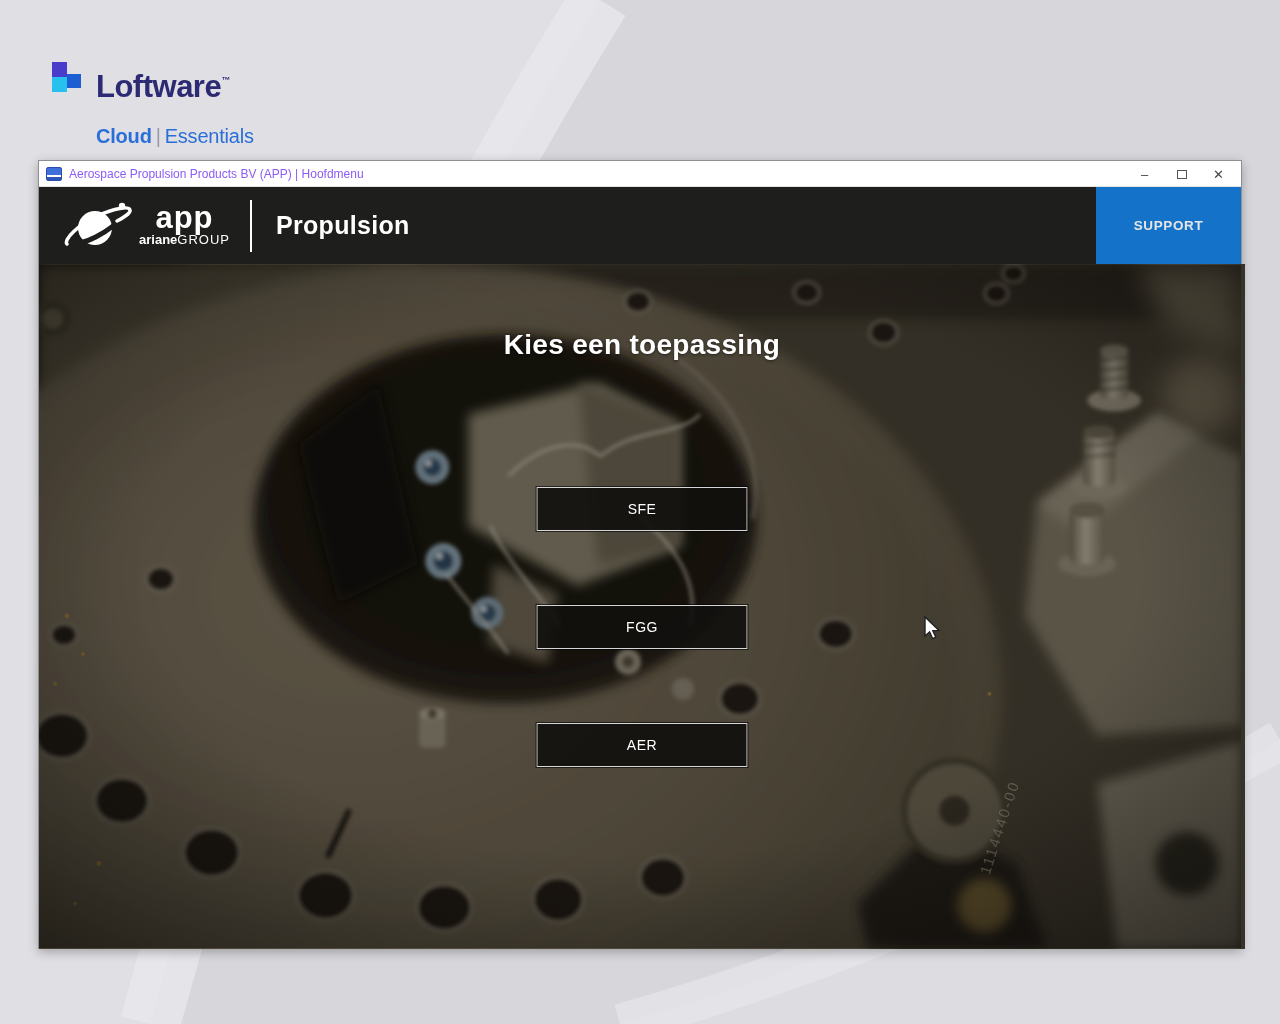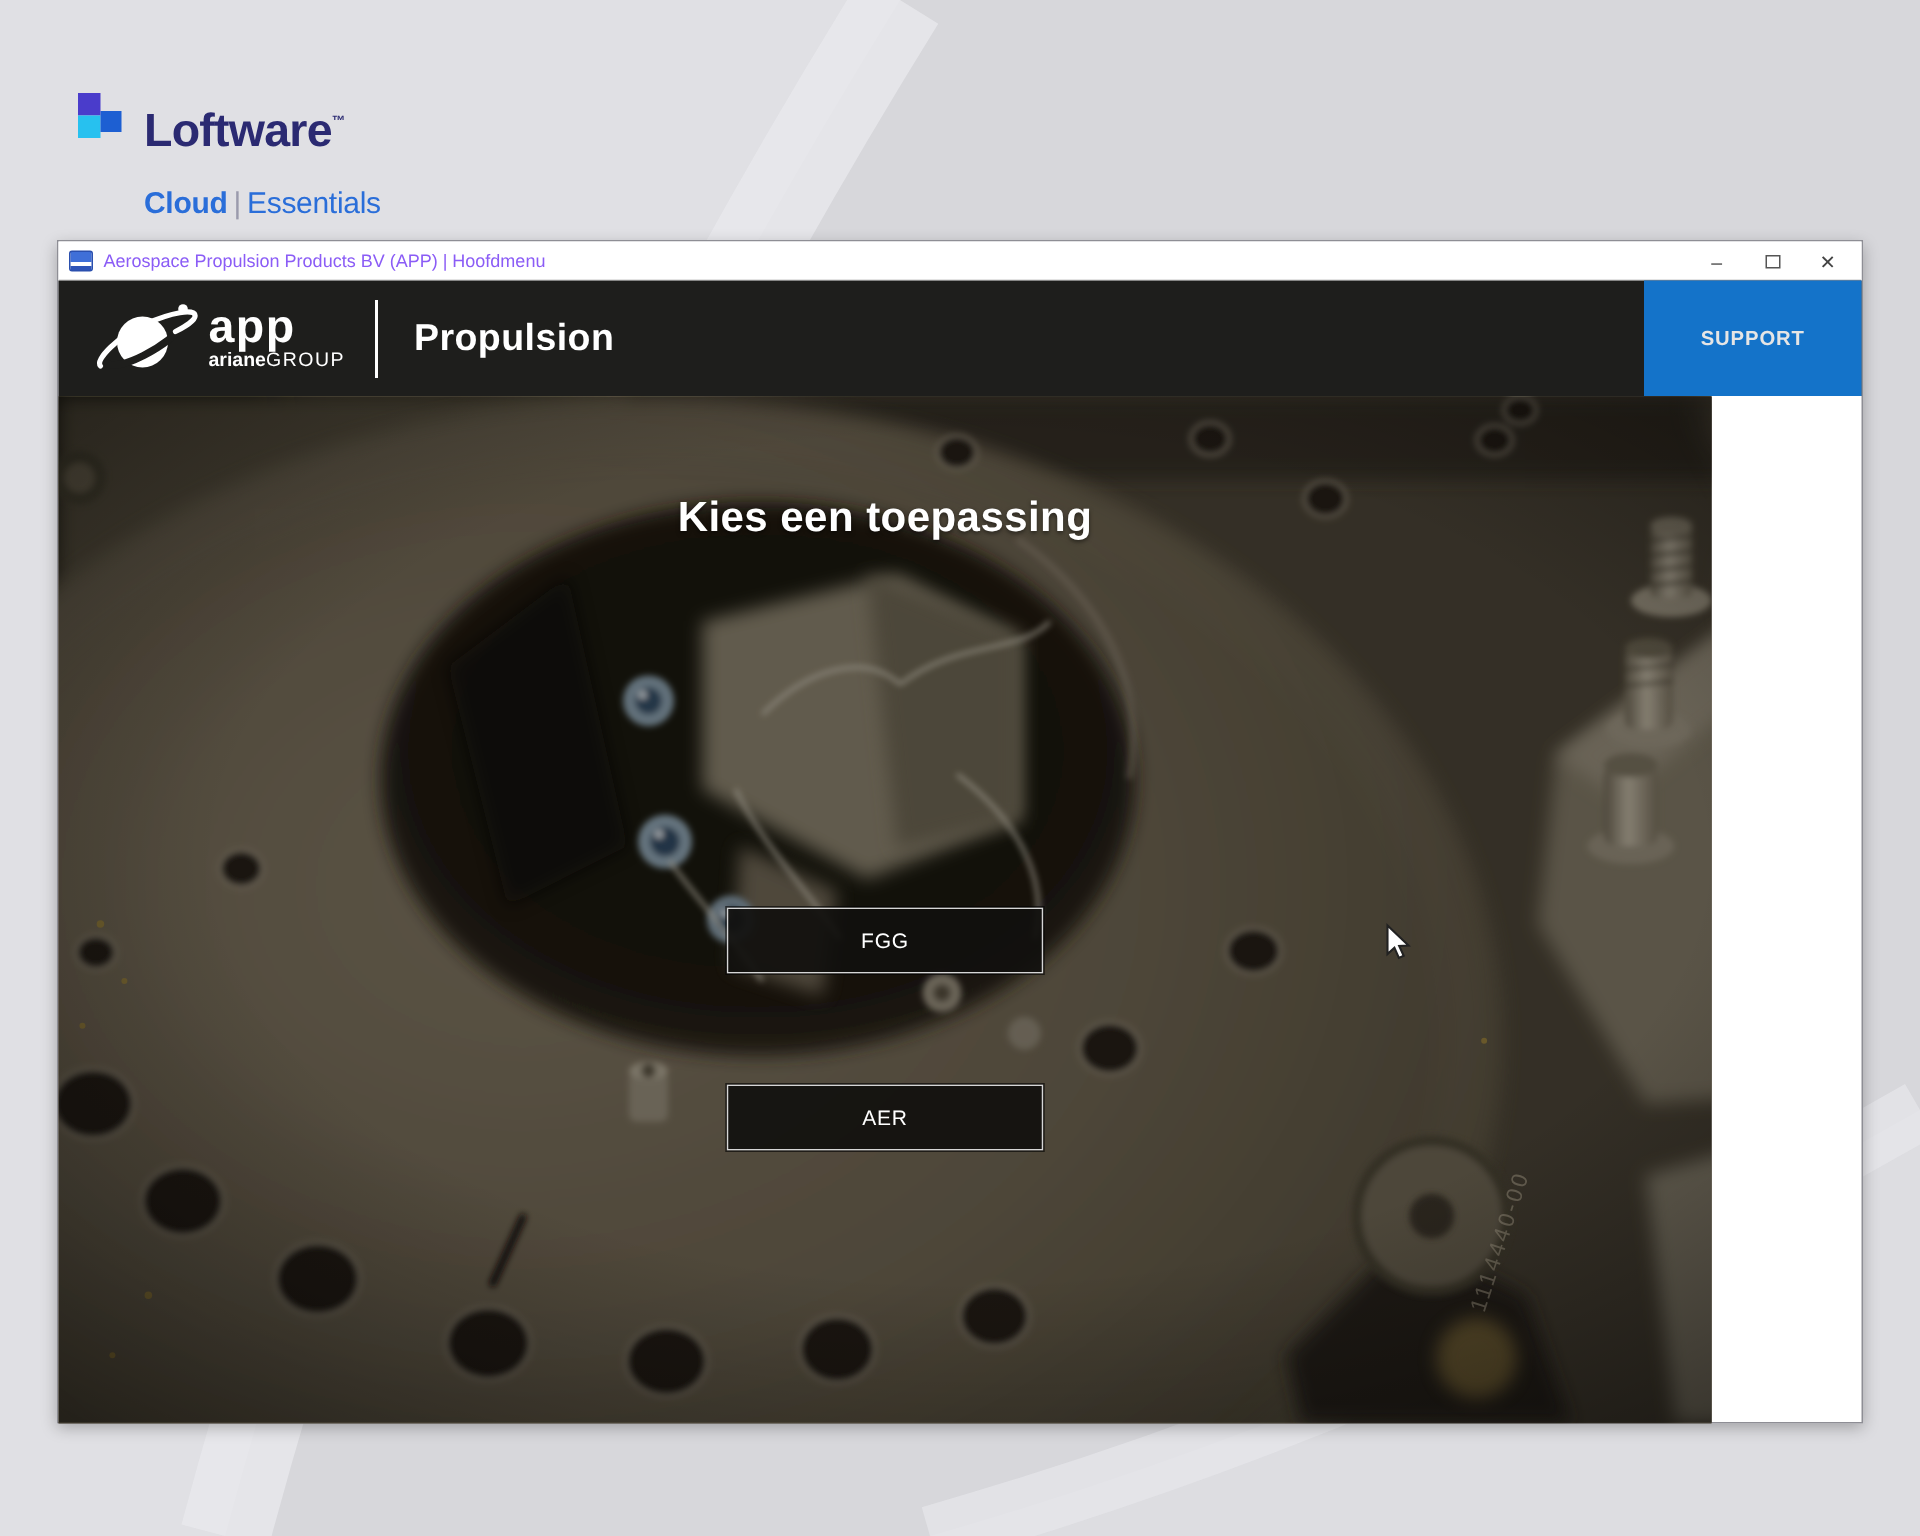--- a/index.html
+++ b/index.html
@@ -52,37 +52,37 @@
   }
   .maxi-box { width:10px; height:9px; border:1px solid #555; display:inline-block; }
 
   
   .app-header {
     height:77px; background:var(--header_dark); position:relative;
     display:flex; align-items:center;
   }
   .app-logo { display:flex; align-items:center; margin-left:22px; }
   .planet-icon { width:74px; height:56px; flex:0 0 auto; }
-  .logo-text { margin-left:4px; color:#fff; }
+  .logo-text { margin-left:4px; color:#fff;text-align:center; }
   .logo-app { font-size:31px; font-weight:700; letter-spacing:1px; line-height:26px; }
   .logo-group { font-size:13px; margin-top:1px; }
   .logo-group .g1 { font-weight:700; }
   .logo-group .g2 { font-weight:300; letter-spacing:1px; }
   .header-sep { width:2px; height:52px; background:#fff; margin-left:20px; }
   .header-title { color:#fff; font-size:25px; font-weight:700; margin-left:24px; letter-spacing:0.3px; }
   .support-btn {
     position:absolute; right:0; top:0; bottom:0; width:145px;
     background:var(--support_blue); color:#e5e5e5; border:none;
     font-family:"Liberation Sans", sans-serif;
     font-size:13.5px; font-weight:700; letter-spacing:0.6px; cursor:pointer;
     display:flex; align-items:center; justify-content:center;
   }
 
   
-  .main-area { position:relative; width:1102px; height:685px; overflow:hidden; background:#37322a; }
+  .main-area { position:relative; width:1206px; height:685px; overflow:hidden; background:#37322a; }
   .photo-svg { position:absolute; left:0; top:0; }
   .main-heading {
     position:absolute; top:65px; left:0; width:100%; text-align:center;
     color:#fff; font-size:28px; font-weight:700; letter-spacing:0.3px; z-index:5;
     text-shadow:0 1px 3px rgba(0,0,0,0.5);
   }
   .menu-btn {
     position:absolute; left:50%; transform:translateX(-50%);
     width:211px; height:44px; z-index:5;
     background:rgba(17,16,14,0.92); color:#fff;
@@ -310,20 +310,21 @@
       </g>
 
       <text transform="translate(952,612) rotate(-72)" font-family="Liberation Sans, sans-serif" font-size="15" letter-spacing="2" fill="rgba(205,195,172,0.55)">1114440-00</text>
 
       <rect width="1204" height="685" fill="rgba(12,10,6,0.34)"></rect>
       <rect width="1204" height="685" fill="url(#vg)"></rect>
     </svg>
 
     <div class="main-heading">Kies een toepassing</div>
 
+    <button class="menu-btn btn-sfe">SFE</button>
     <button class="menu-btn btn-fgg">FGG</button>
     <button class="menu-btn btn-aer">AER</button>
   </div>
 </div>
 
 <svg class="cursor" width="22" height="28" viewBox="0 0 22 28">
   <path d="M4,2 L4,21 L8.6,16.8 L11.6,23.6 L14.8,22.2 L11.8,15.6 L18,15.4 Z" fill="#ffffff" stroke="#222222" stroke-width="1.4"></path>
 </svg>
 
 </body></html>

